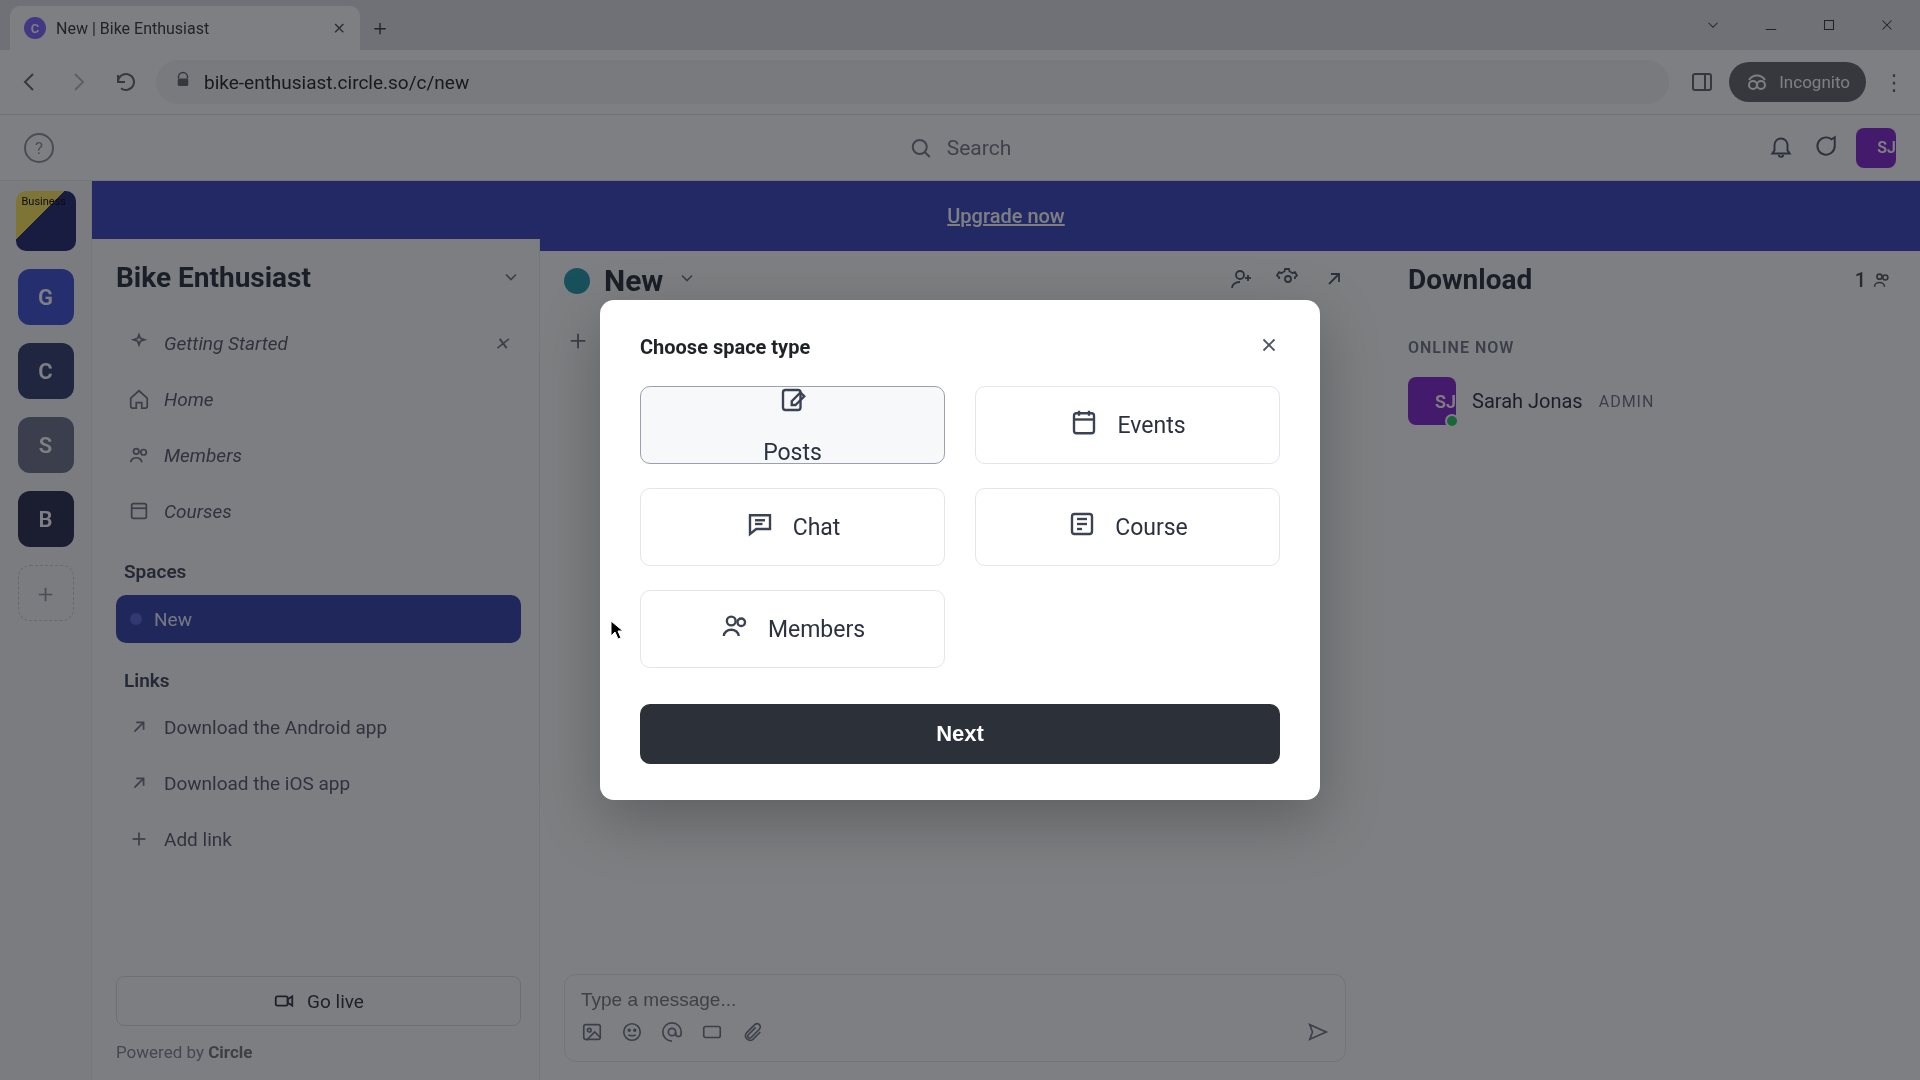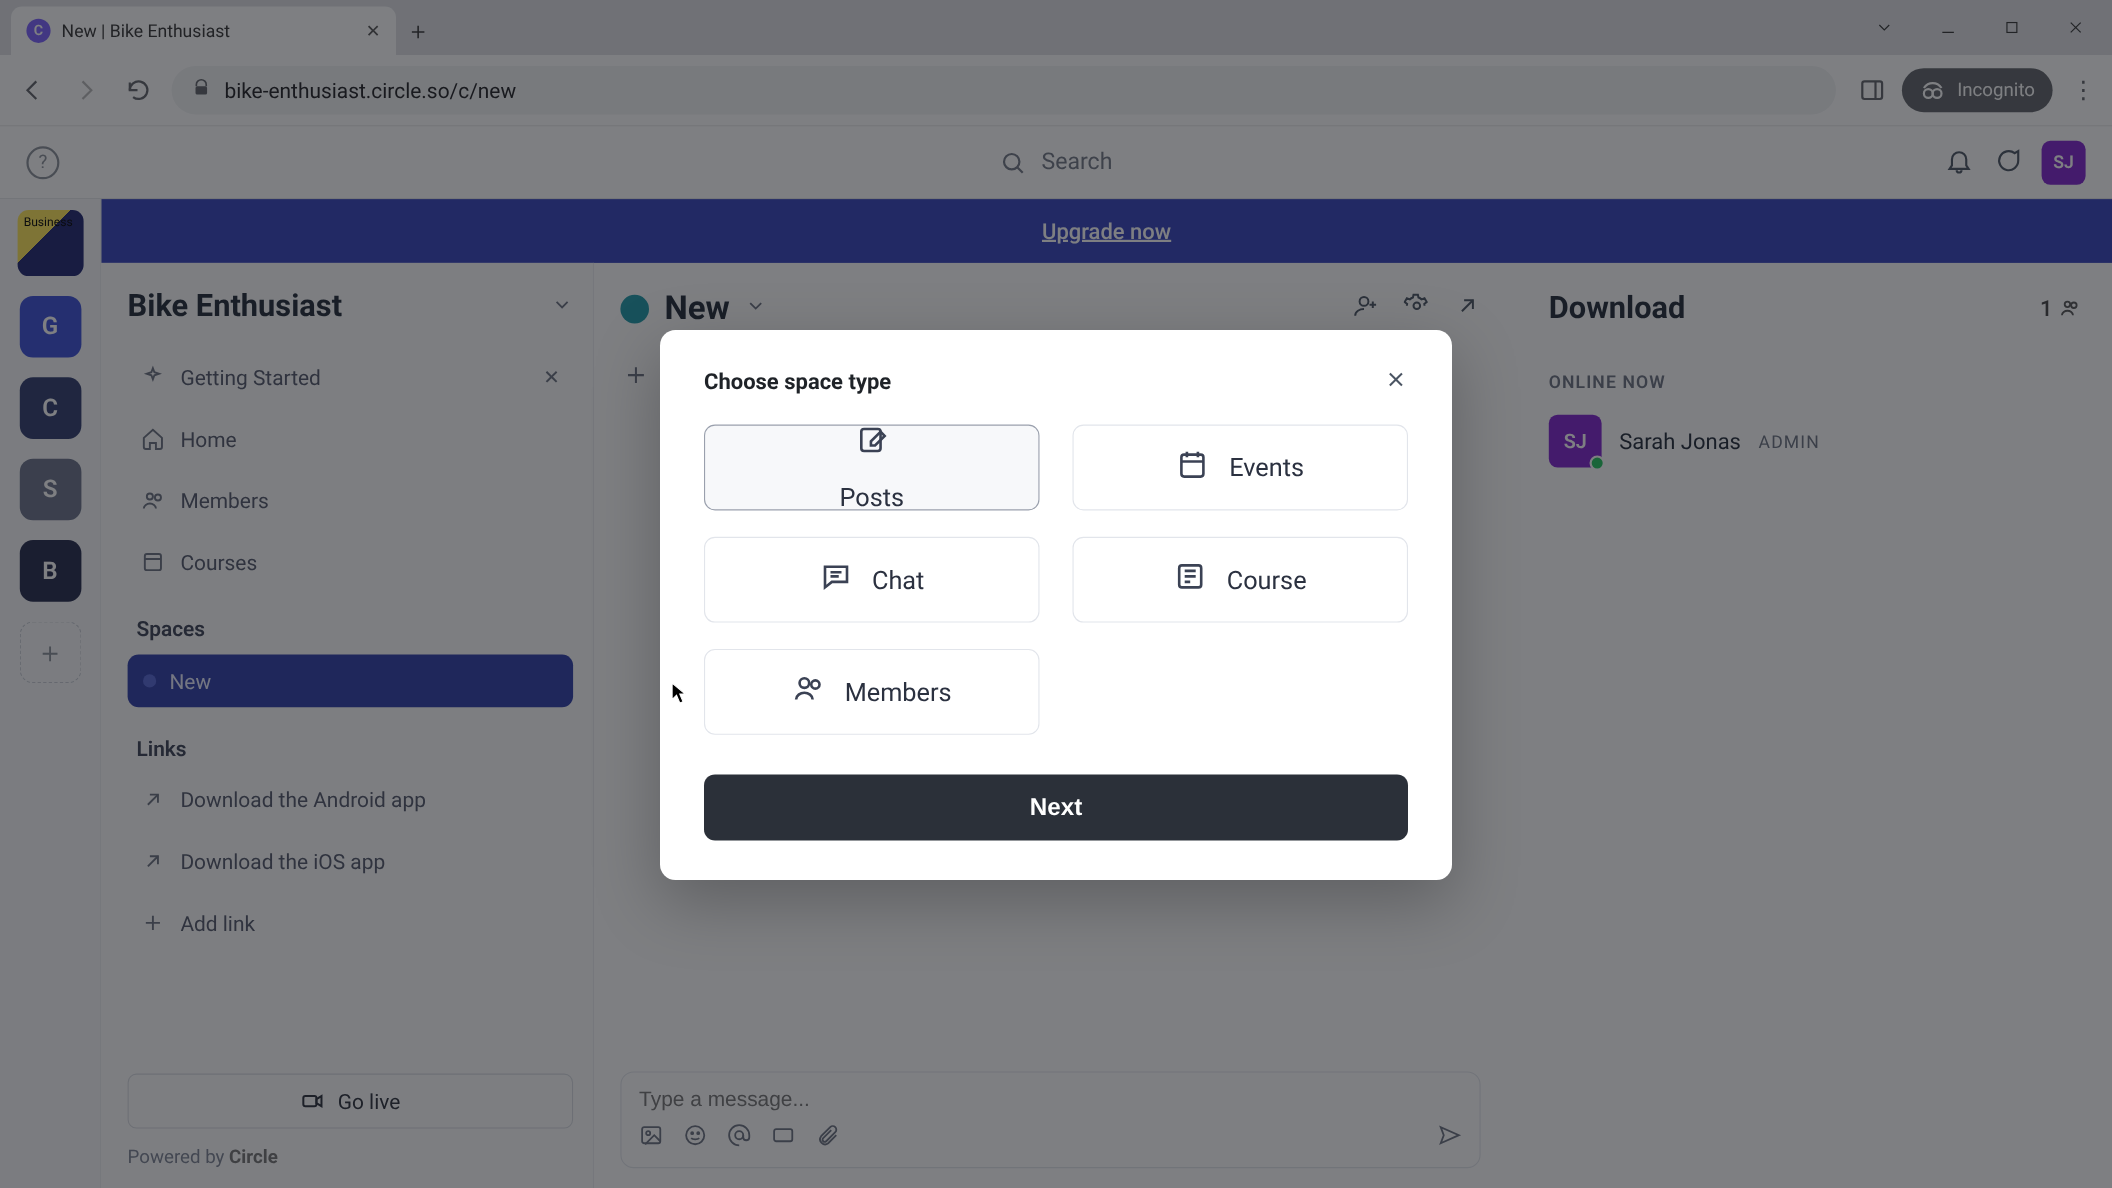--- a/index.html
+++ b/index.html
@@ -118,27 +118,27 @@
     color:#727885; font-size:21px;
   }
   .search-wrap svg { width:24px;height:24px;stroke:#727885;stroke-width:2;fill:none; }
   .topbar-right {
     margin-left:auto; display:flex;align-items:center;gap:18px;
   }
   .tb-ic svg { width:26px;height:26px;stroke:#4b5563;stroke-width:1.8;fill:none; }
   .avatar {
     width:40px;height:40px;border-radius:8px;
     background:#7e22ce;color:#fff;
-    display:flex;align-items:center;justify-content:center;
+    display:flex;align-items:center;justify-content:flex-end;
     font-weight:600;font-size:16px;
   }
 
   .banner {
     position:absolute; top:66px; left:92px; right:0;
-    height:58px;
+    height:70px;
     background:#3442bd;
     color:#d6dbff;
     display:flex;align-items:center;justify-content:center;
     font-size:20px; gap:20px;
   }
   .banner .upg { text-decoration:underline; color:#fff; font-weight:500; }
 
   .left-rail {
     position:absolute; left:0; top:66px; bottom:0;
     width:92px; background:#f8f9fb;
@@ -167,21 +167,21 @@
     width:448px; background:#fdfdfd;
     border-right:1px solid #edeef1;
     padding:22px 18px 18px 24px;
     display:flex;flex-direction:column;
   }
   .community-title {
     display:flex;align-items:center;gap:12px;
     font-size:28px;font-weight:700;color:#1f2937;
   }
   .community-title .chev { margin-left:auto; color:#6b7280; }
-  .nav-list { margin-top:26px; display:flex;flex-direction:column;gap:10px; }
+  .nav-list { margin-top:26px; display:flex;flex-direction:column;gap:10px;font-style:italic; }
   .nav-item {
     display:flex;align-items:center;gap:14px;
     height:46px;padding:0 12px;border-radius:8px;
     color:#52586a;font-size:19px;
     position:relative;
   }
   .nav-item .dismiss { margin-left:auto;color:#6b7280;font-size:18px; }
   .nav-item svg { width:22px;height:22px;stroke:#6b7280;stroke-width:1.9;fill:none; }
   .nav-section-label {
     margin-top:26px;color:#3b4254;font-weight:600;font-size:19px;

